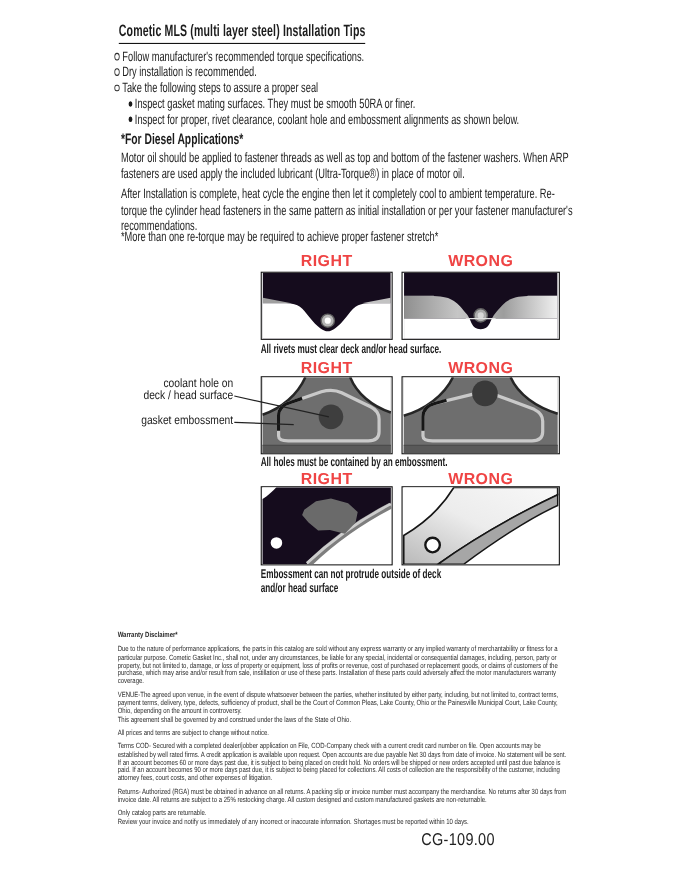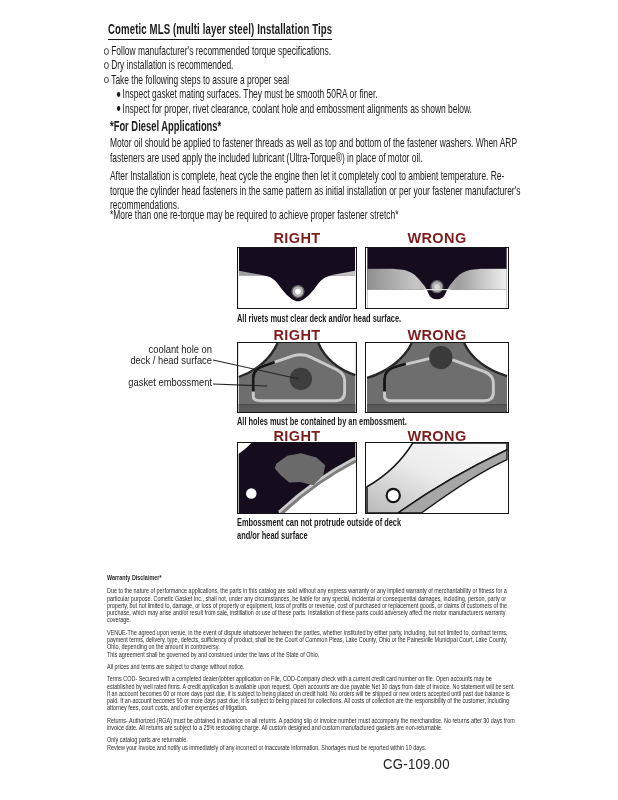--- a/index.html
+++ b/index.html
@@ -26,21 +26,21 @@
     margin:4px 4px 0 0; flex:none;
   }
   .sub { padding-left:19px; }
   .mk-f {
     width:4.8px; height:4.8px; background:#1b1b1b; border-radius:50%;
     margin:4.5px 3.5px 0 0; flex:none;
   }
   .h2 { left:110px; top:119px; font-size:13.8px; font-weight:700; white-space:nowrap; }
   .para { left:110px; width:606px; font-size:12.4px; line-height:14.6px; }
 
-  .dg-label { top:0; width:120px; text-align:center; font-size:14.5px; font-weight:700; letter-spacing:0.4px; color:#7f1d1d; }
+  .dg-label { top:0; width:120px; text-align:center; font-size:14.5px; font-weight:700; letter-spacing:0.4px; color:#ef4444; }
   .dg-box { border:1.7px solid #141414; box-sizing:border-box; background:#fff; }
   .dg-box svg { display:block; width:100%; height:100%; }
   .caption { font-size:11.6px; font-weight:700; white-space:nowrap; line-height:12.8px; }
   .anno { right:406px; width:170px; text-align:right; font-size:11px; line-height:10.6px; white-space:nowrap; }
 
   .legal { left:107px; top:574px; width:515px; font-size:6.8px; line-height:7.3px; color:#2a2a2a; }
   .legal p { margin:0 0 5px 0; }
   .legal .lh { font-weight:700; margin-bottom:6px; }
   .footer-code { left:383px; top:755px; font-size:15.5px; letter-spacing:0.3px; color:#222; white-space:nowrap; }
   .overlay { left:0; top:0; pointer-events:none; z-index:5; }

